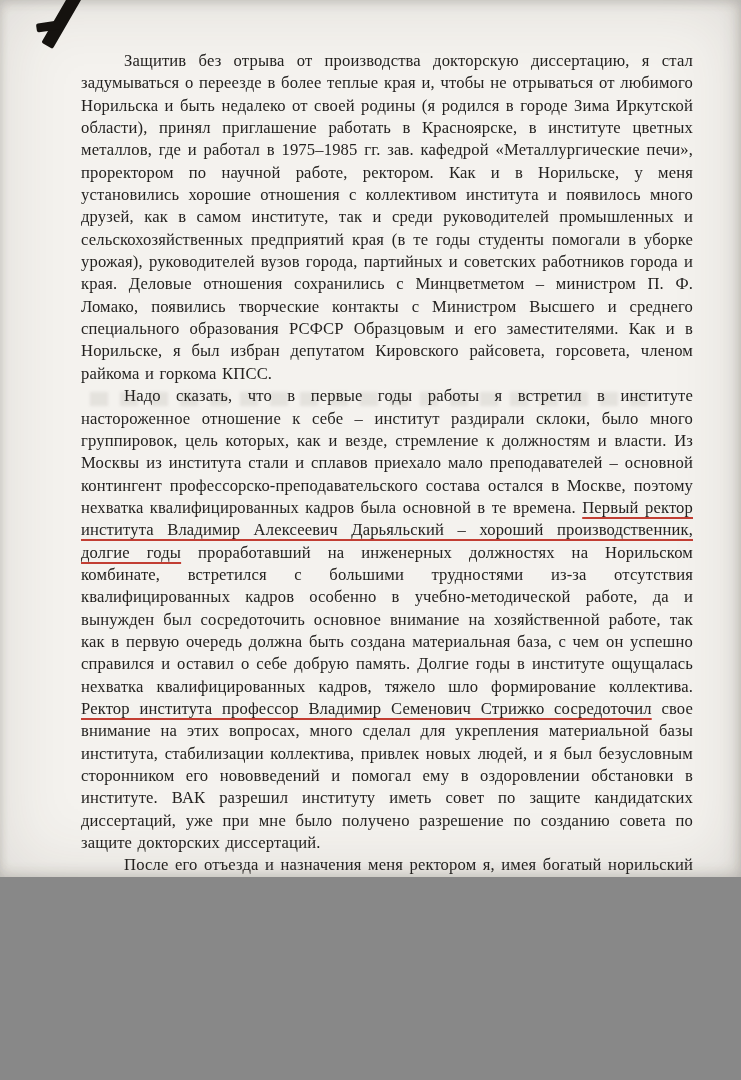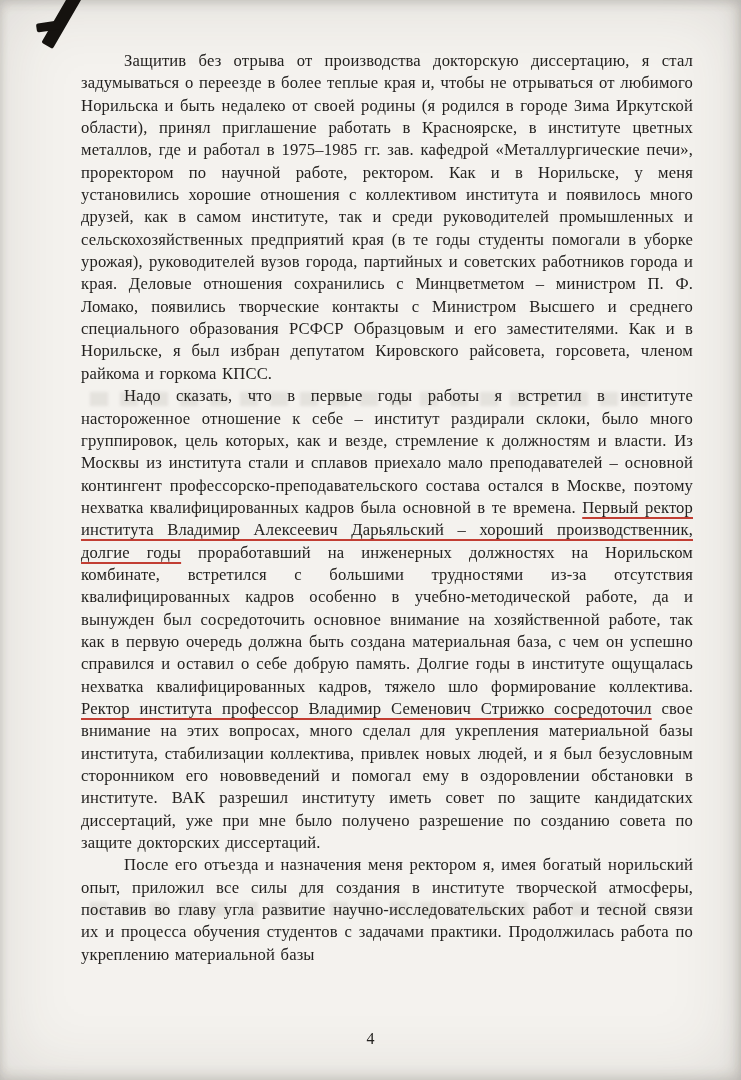--- a/index.html
+++ b/index.html
@@ -3,21 +3,21 @@
 <meta charset="utf-8">
 <style>
   html, body {
     margin: 0;
     padding: 0;
     background: #888;
   }
   .page {
     position: relative;
     width: 741px;
-    height: 1080px;
+    height: 877px;
     margin: 0 auto;
     background: var(--paper, #f4f2ee);
     overflow: hidden;
     font-family: "Liberation Serif", "DejaVu Serif", serif;
     color: var(--ink, #242220);
     box-shadow:
       inset 0 0 70px rgba(60,55,45,.13),
       inset -7px 0 16px rgba(60,55,45,.11),
       inset 0 -5px 12px rgba(60,55,45,.09),
       inset 0 4px 10px rgba(60,55,45,.10);

